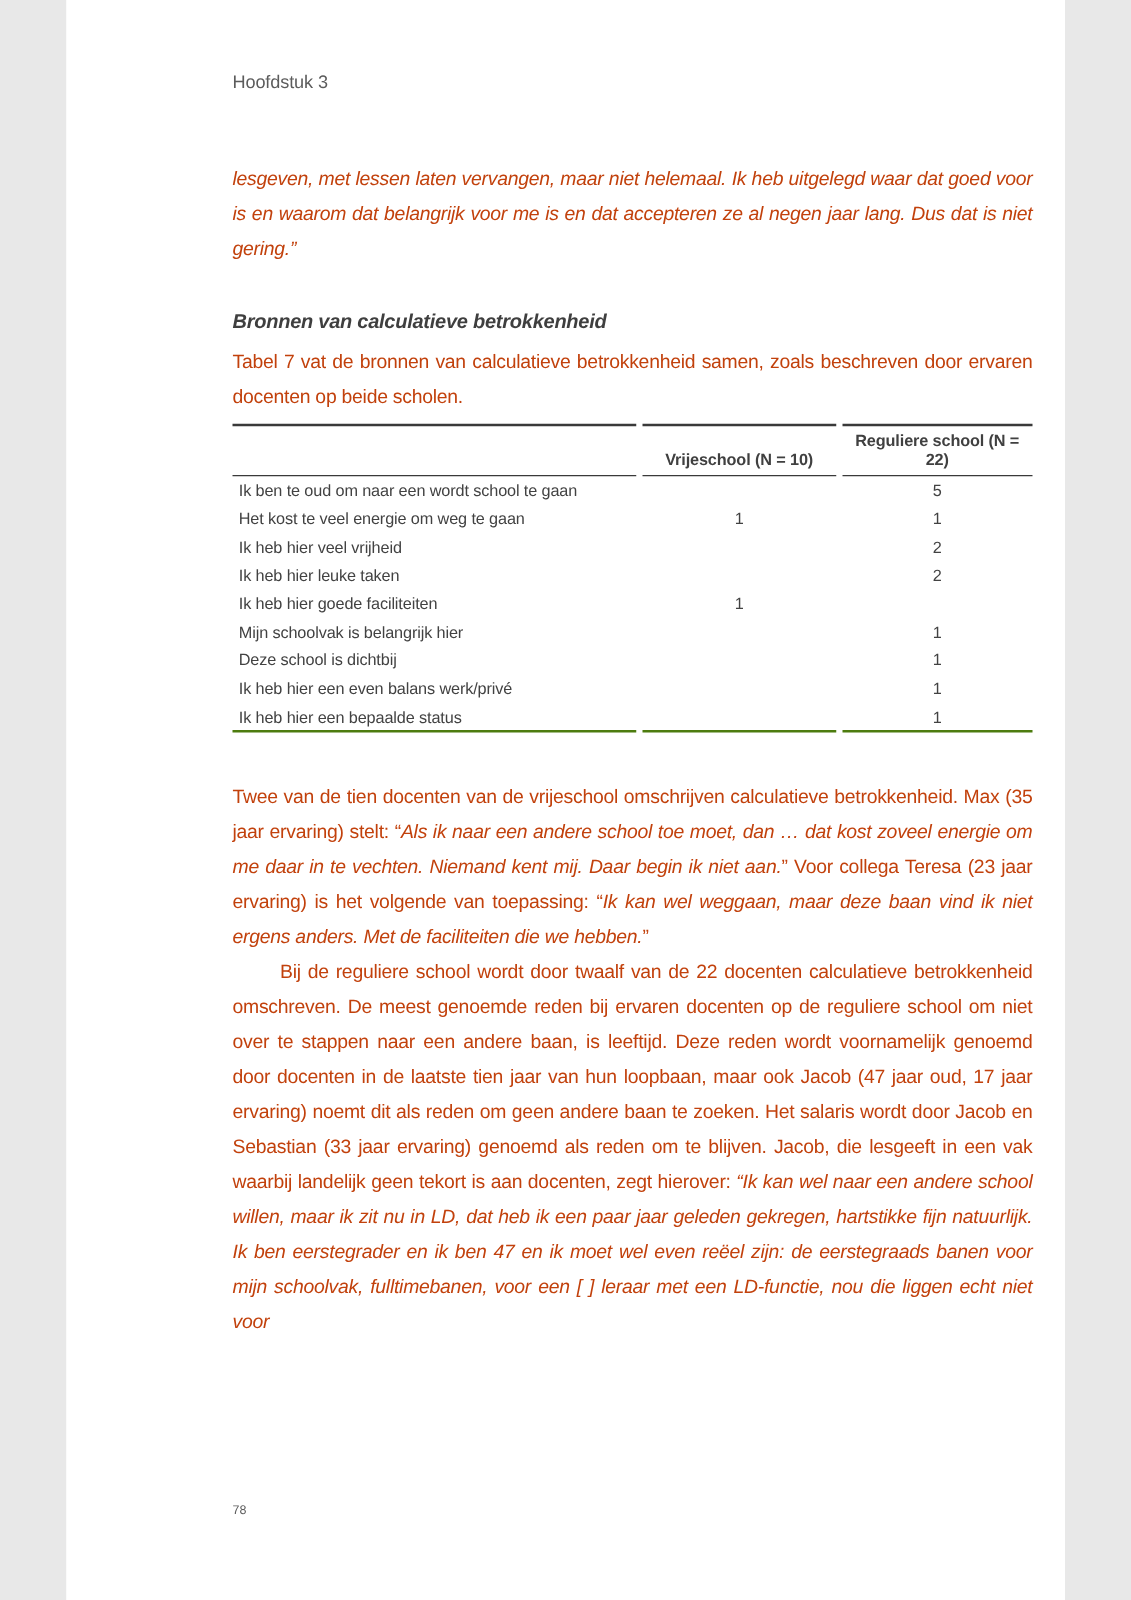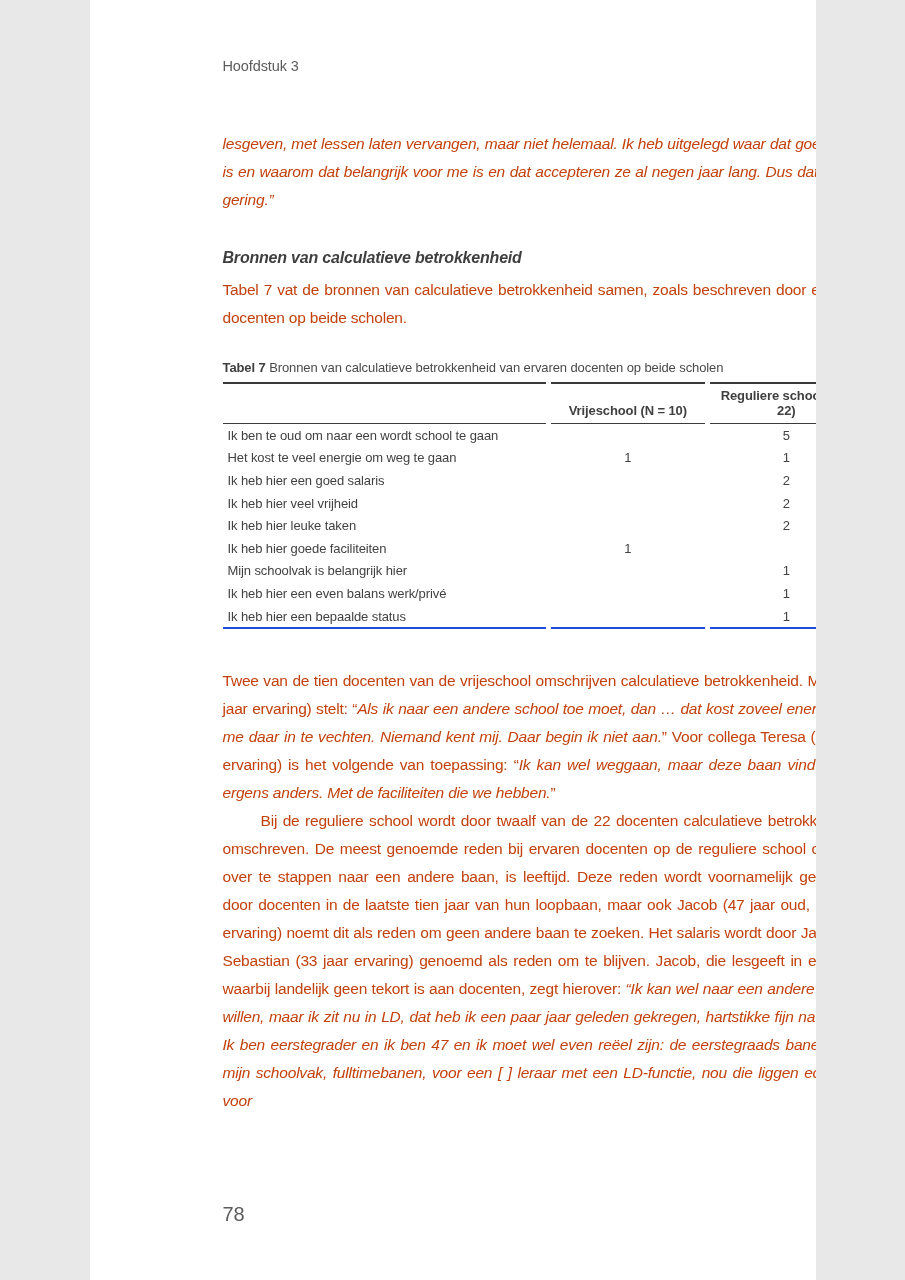--- a/index.html
+++ b/index.html
@@ -1,18 +1,18 @@
 <!DOCTYPE html>
 <html><head>
 <meta charset="utf-8">
 <style>
   html, body { margin: 0; padding: 0; background: #e8e8e8; }
   .page {
     position: relative;
-    width: 726px;
+    width: 799px;
     height: 1280px;
     background: #ffffff;
     font-family: "Liberation Sans", sans-serif;
     overflow: hidden;
     margin: 0 auto;
   }
   .content {
     position: absolute;
     left: 133px;
     top: 0;
@@ -75,49 +75,48 @@
   table.data-table td {
     font-size: 13px;
     letter-spacing: -0.1px;
     color: #424242;
     height: 22.6px;
     padding: 0;
     text-align: center;
     vertical-align: middle;
   }
   table.data-table td.row-label { text-align: left; padding-left: 5px; }
-  table.data-table tr:last-child td { border-bottom: 2px solid #1d4ed8; }
+  table.data-table tr:last-child td { border-bottom: 2px solid #4d7c0f; }
   .par-vrijeschool { margin-top: 38px; }
   .par-reguliere { text-align-last: justify; }
   .par-reguliere { text-indent: 38px; }
   .it { font-style: italic; }
   .rm { font-style: normal; }
   .page-number {
     position: absolute;
     left: 133px;
     top: 1203px;
-    font-size: 20px;
+    font-size: 10px;
     color: #5c5c5c;
   }
 </style>
 </head>
 <body>
 
 <div class="page">
   <div class="content">
 
     <div class="running-header">Hoofdstuk 3</div>
 
     <p class="body-text quote-par">lesgeven, met lessen laten vervangen, maar niet helemaal. Ik heb uitgelegd waar dat goed voor is en waarom dat belangrijk voor me is en dat accepteren ze al negen jaar lang. Dus dat is niet gering.”</p>
 
     <div class="section-heading">Bronnen van calculatieve betrokkenheid</div>
 
     <p class="body-text">Tabel 7 vat de bronnen van calculatieve betrokkenheid samen, zoals beschreven door ervaren docenten op beide scholen.</p>
 
-    <div class="tbl-caption"><span class="cap-label">Tabel 7</span> <span>Bronnen van calculatieve betrokkenheid van ervaren docenten op beide scholen</span></div>
 
     <table class="data-table">
       <colgroup>
           <col class="c1">
           <col class="c2">
           <col class="c3">
         </colgroup>
       <thead>
         <tr>
           <th class="col-label"></th>
@@ -130,41 +129,41 @@
           <td class="row-label">Ik ben te oud om naar een wordt school te gaan</td>
           <td></td>
           <td>5</td>
         </tr>
         <tr>
           <td class="row-label">Het kost te veel energie om weg te gaan</td>
           <td>1</td>
           <td>1</td>
         </tr>
         <tr>
-          <td class="row-label">Ik heb hier een goed salaris</td>
-          <td></td>
-          <td>2</td>
-        </tr>
-        <tr>
           <td class="row-label">Ik heb hier veel vrijheid</td>
           <td></td>
           <td>2</td>
         </tr>
         <tr>
           <td class="row-label">Ik heb hier leuke taken</td>
           <td></td>
           <td>2</td>
         </tr>
         <tr>
           <td class="row-label">Ik heb hier goede faciliteiten</td>
           <td>1</td>
           <td></td>
         </tr>
         <tr>
           <td class="row-label">Mijn schoolvak is belangrijk hier</td>
+          <td></td>
+          <td>1</td>
+        </tr>
+        <tr>
+          <td class="row-label">Deze school is dichtbij</td>
           <td></td>
           <td>1</td>
         </tr>
         <tr>
           <td class="row-label">Ik heb hier een even balans werk/privé</td>
           <td></td>
           <td>1</td>
         </tr>
         <tr>
           <td class="row-label">Ik heb hier een bepaalde status</td>

